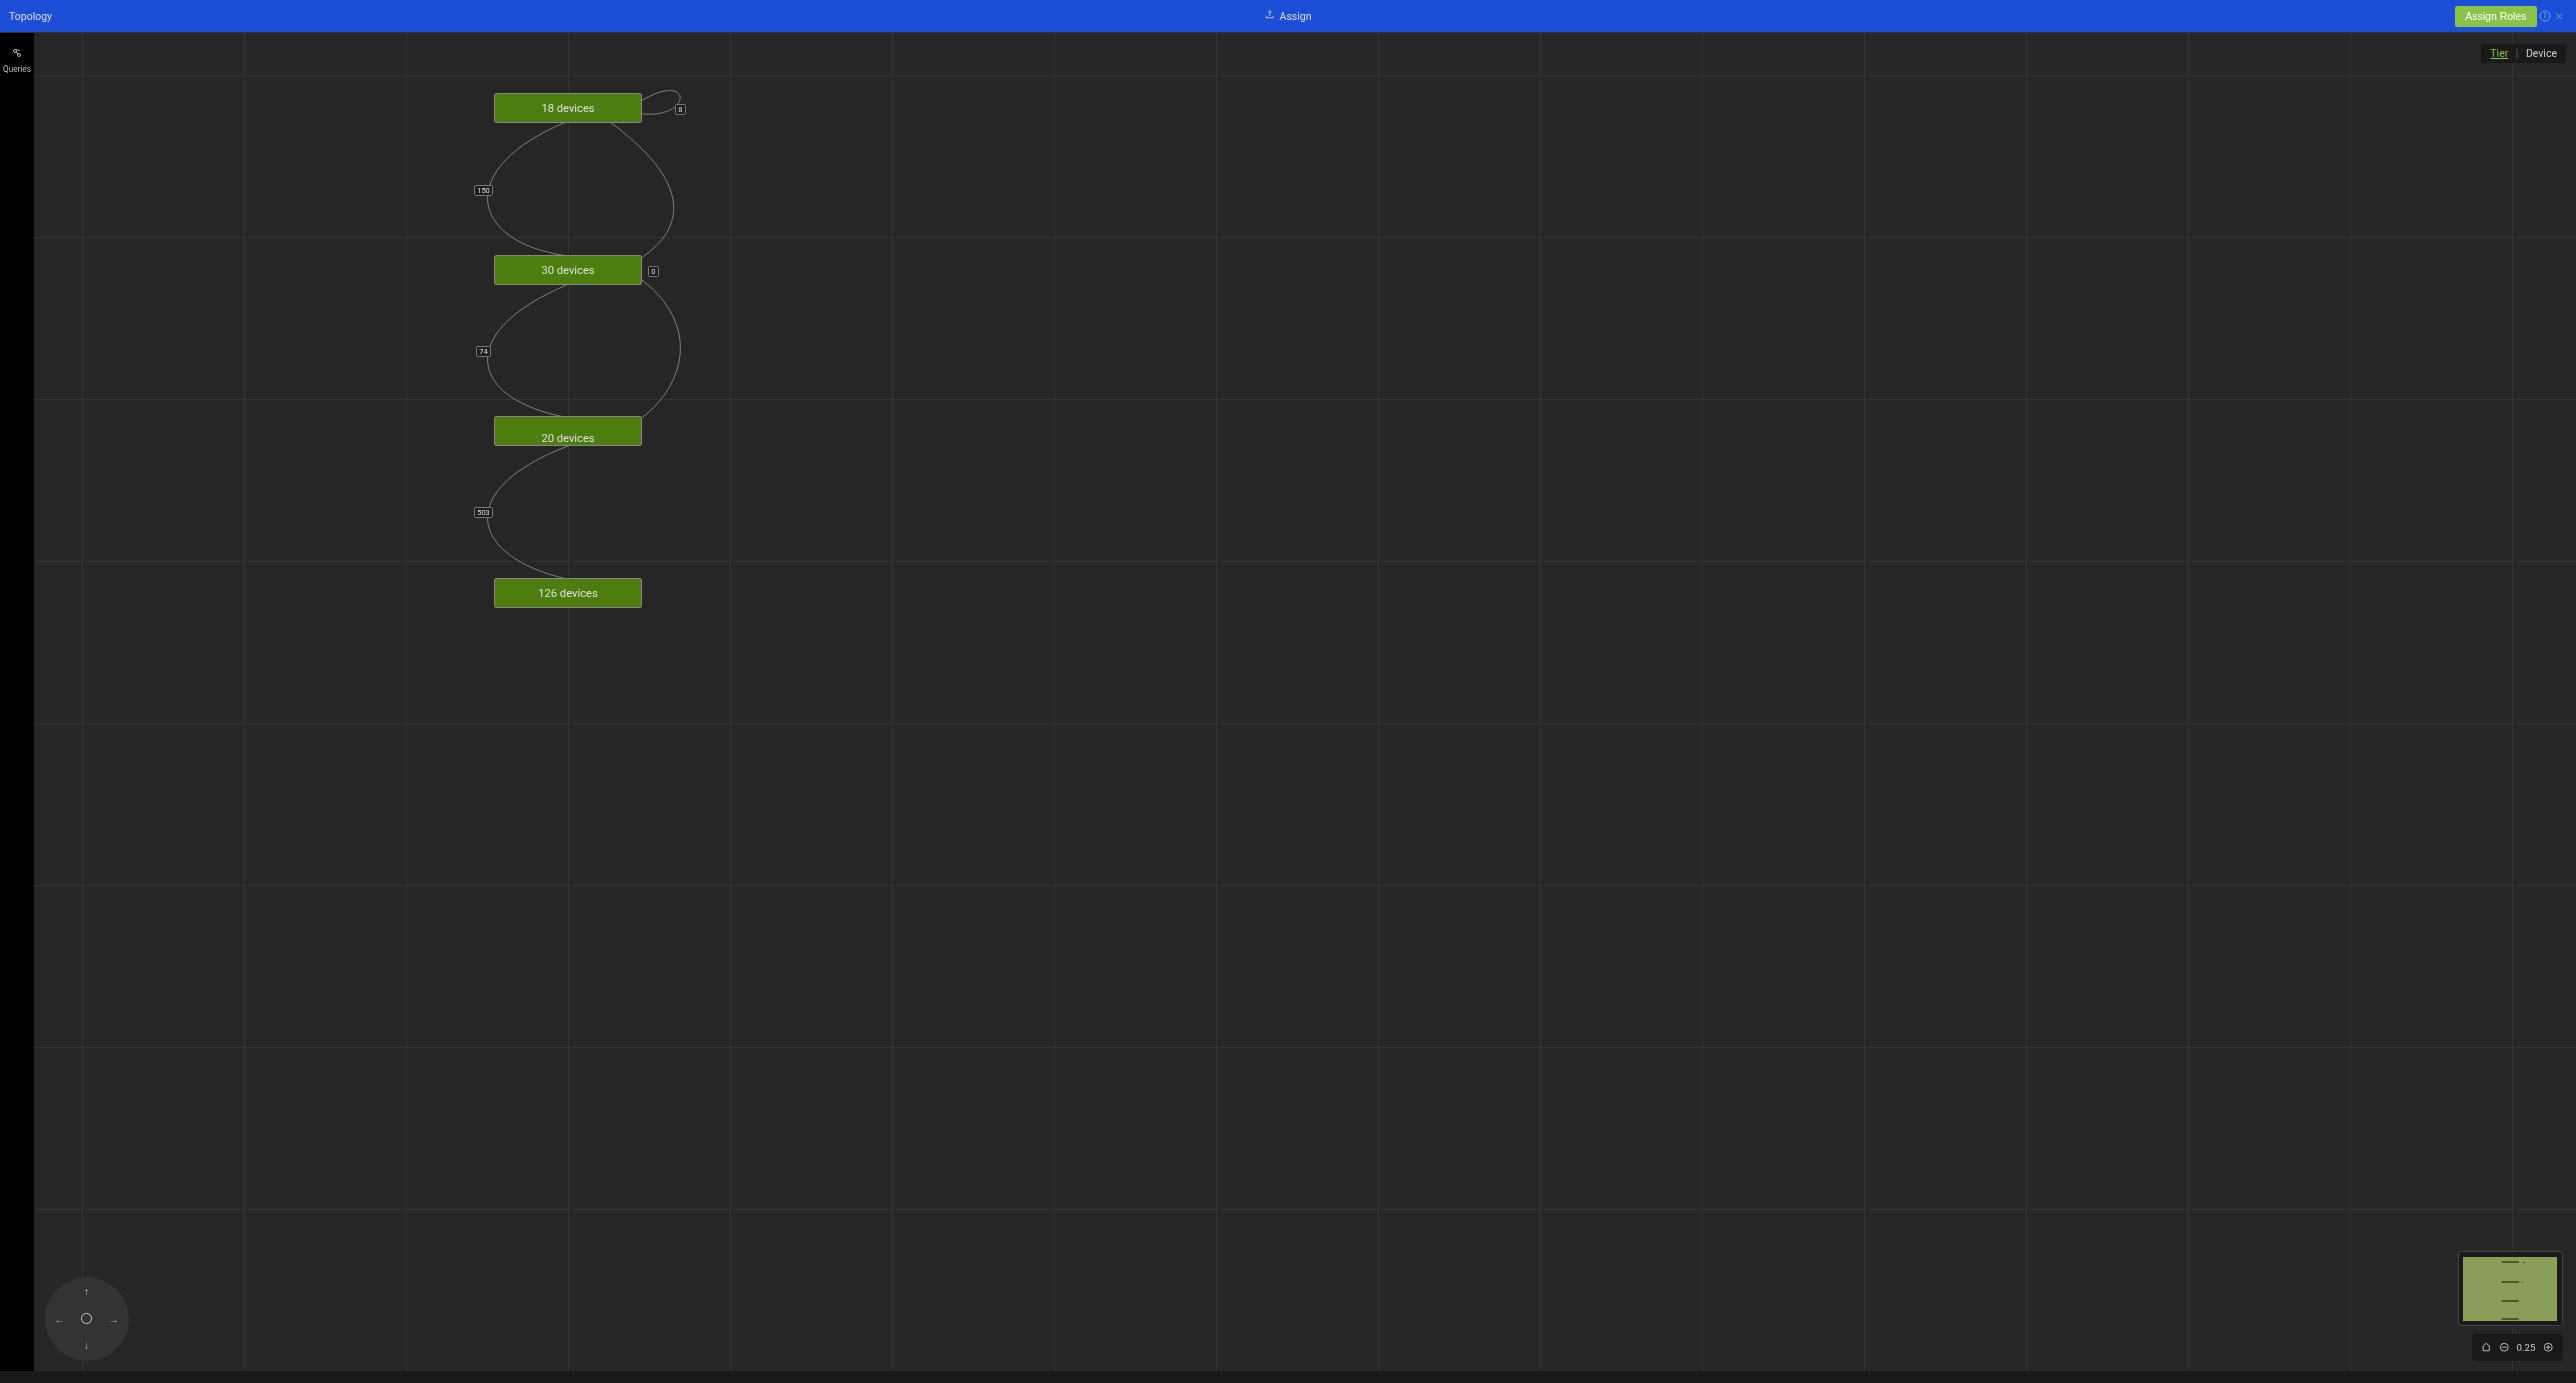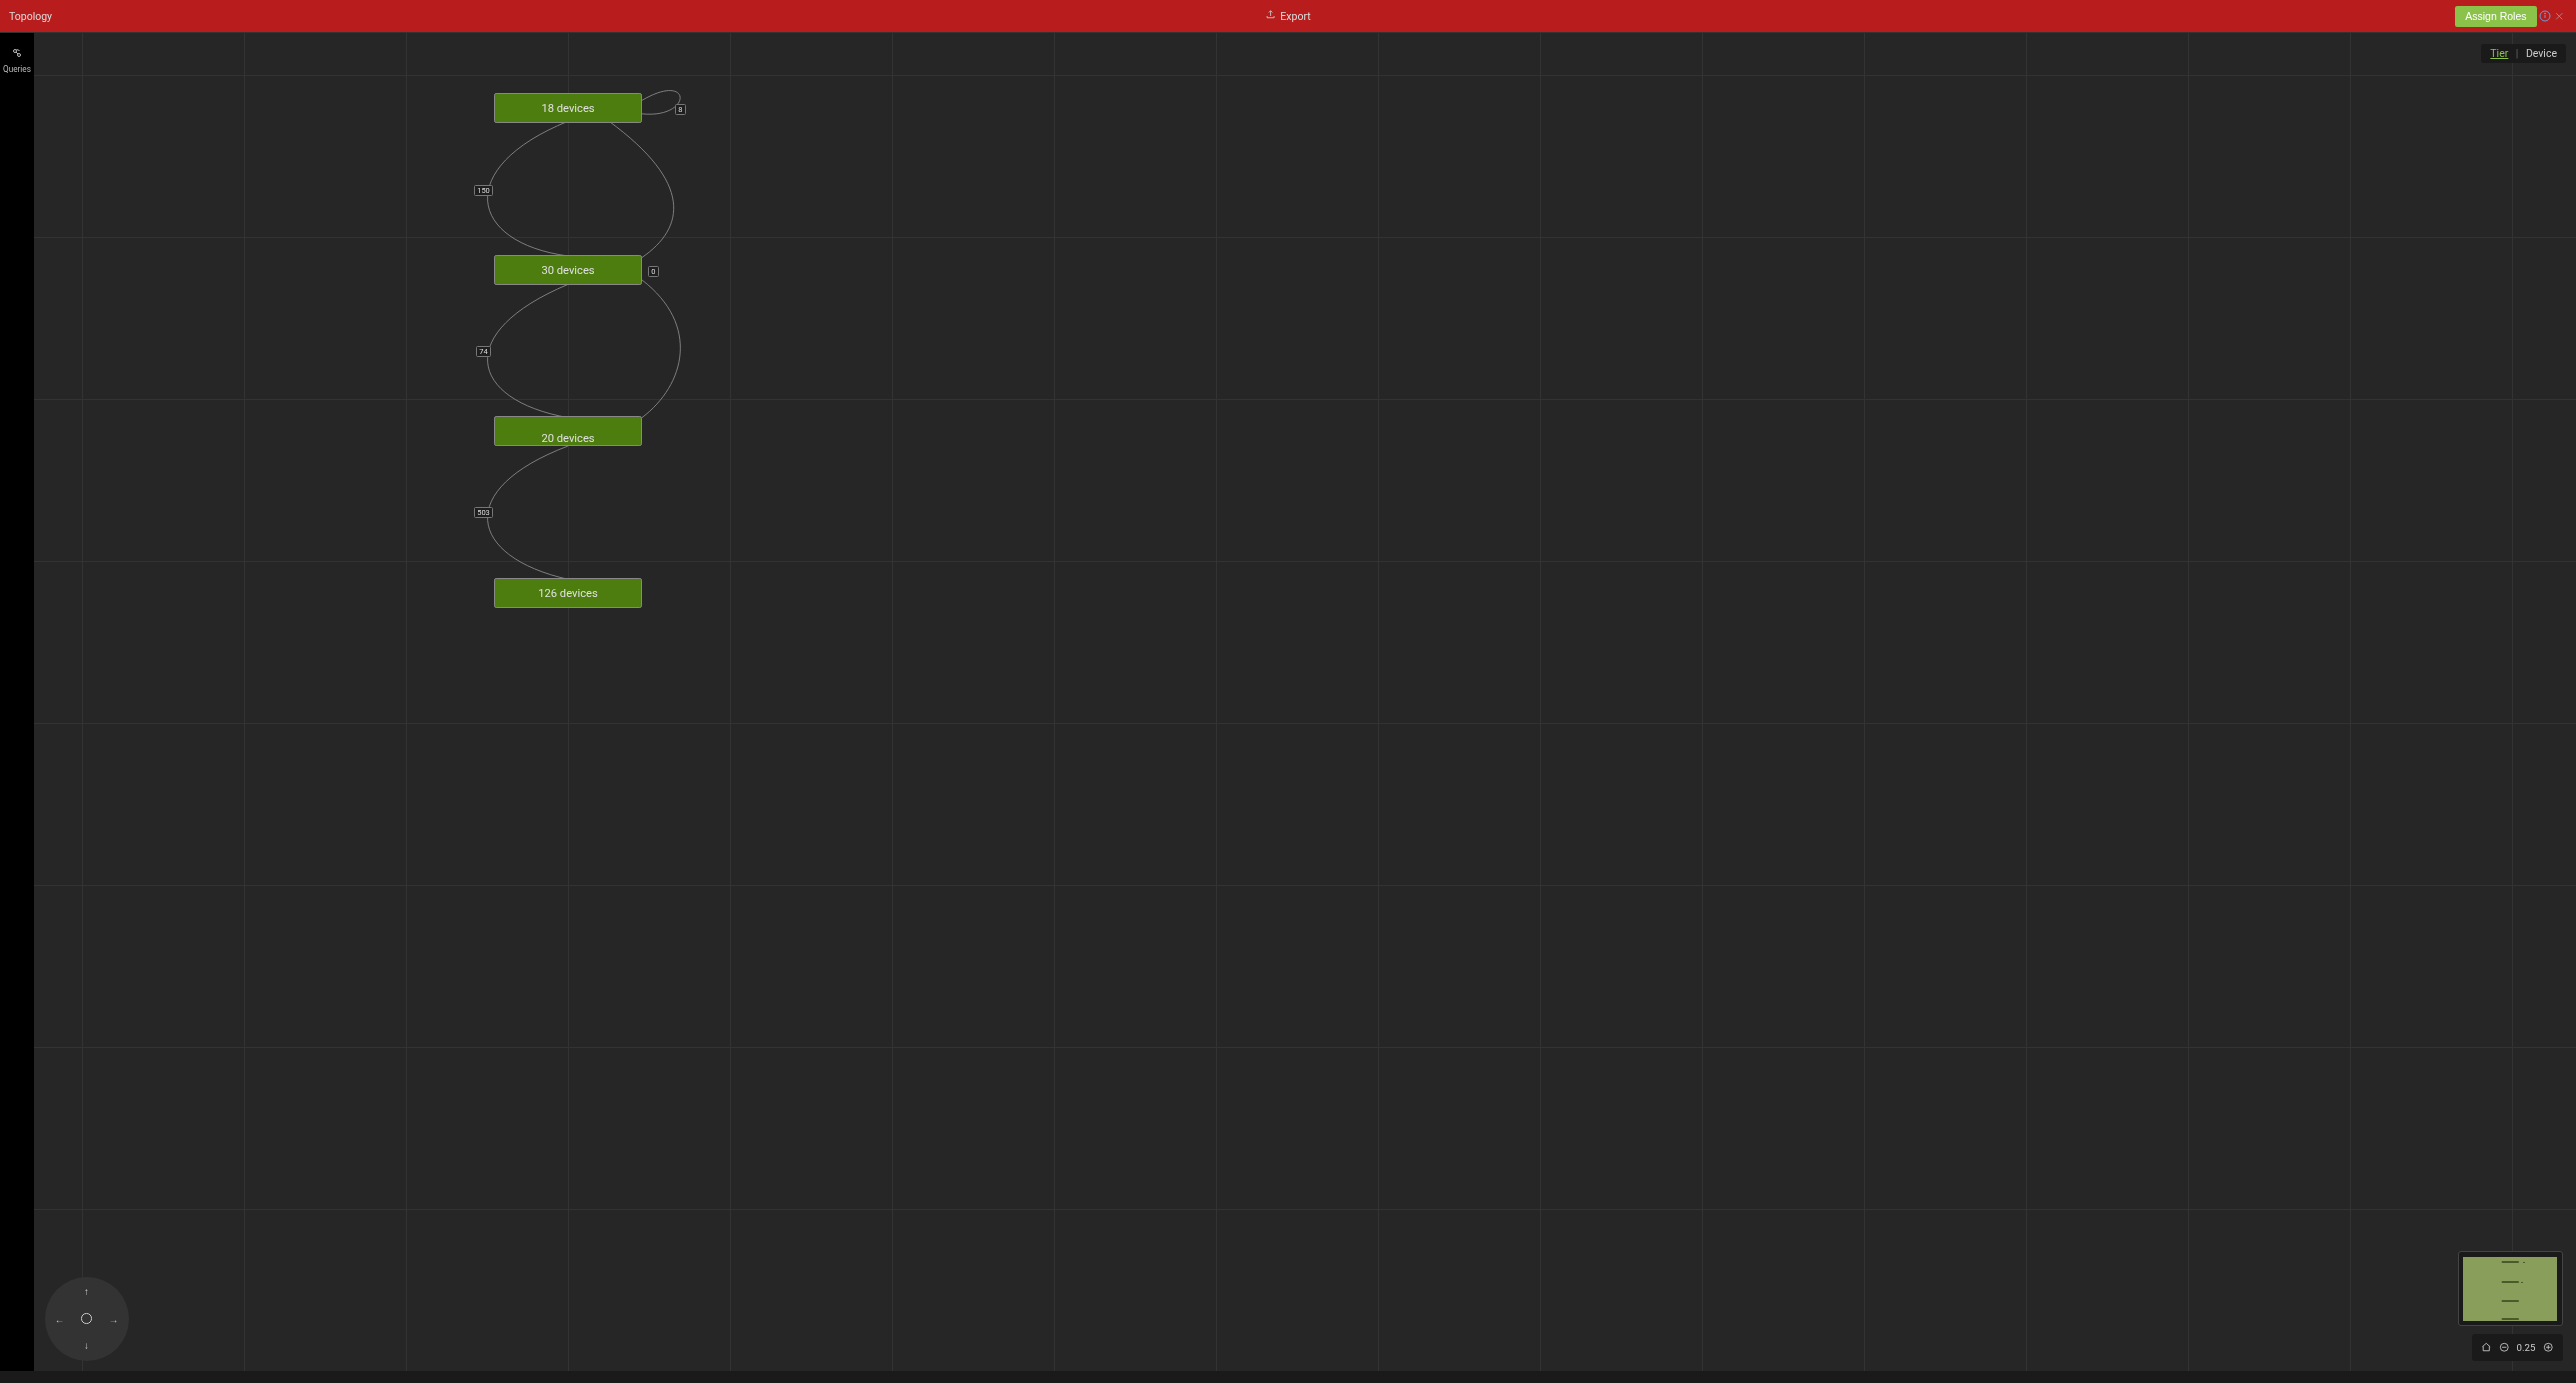--- a/index.html
+++ b/index.html
@@ -7,21 +7,21 @@
     width: 100%; height: 100%;
     background: #000;
     font-family: -apple-system, BlinkMacSystemFont, "Segoe UI", Roboto, sans-serif;
     color: #e0e0e0;
     overflow: hidden;
   }
 
   
   .header {
     height: 33px;
-    background: #b91c1c;
+    background: #1d4ed8;
     display: flex;
     align-items: center;
     padding: 8px 9px;
     border-bottom: 0.7px solid #333;
     position: relative;
   }
   .header-title { font-size: 10.5px; color: #ddd; }
   .header-center {
     position: absolute; left: 50%; transform: translateX(-50%);
     display: flex; align-items: center; gap: 4.5px;
@@ -167,21 +167,21 @@
 <div class="header">
   <div class="header-title">Topology</div>
   <div class="header-center">
     <span>
       <svg width="10.5" height="10.5" viewBox="0 0 24 24" fill="none" stroke="#ccc" stroke-width="2">
         <path d="M4 16v4h16v-4"></path>
           <path d="M12 4v12"></path>
           <path d="M8 8l4-4 4 4"></path>
       </svg>
     </span>
-    <span>Export</span>
+    <span>Assign</span>
   </div>
   <div class="header-right">
     <button class="assign-btn">Assign Roles</button>
     <button class="icon-btn">
       <svg width="12" height="12" viewBox="0 0 24 24" fill="none" stroke="#6aa0d8" stroke-width="2">
         <circle cx="12" cy="12" r="10"></circle>
           <line x1="12" y1="10" x2="12" y2="16"></line>
           <circle cx="12" cy="7" r="1" fill="#6aa0d8"></circle>
       </svg>
     </button>

